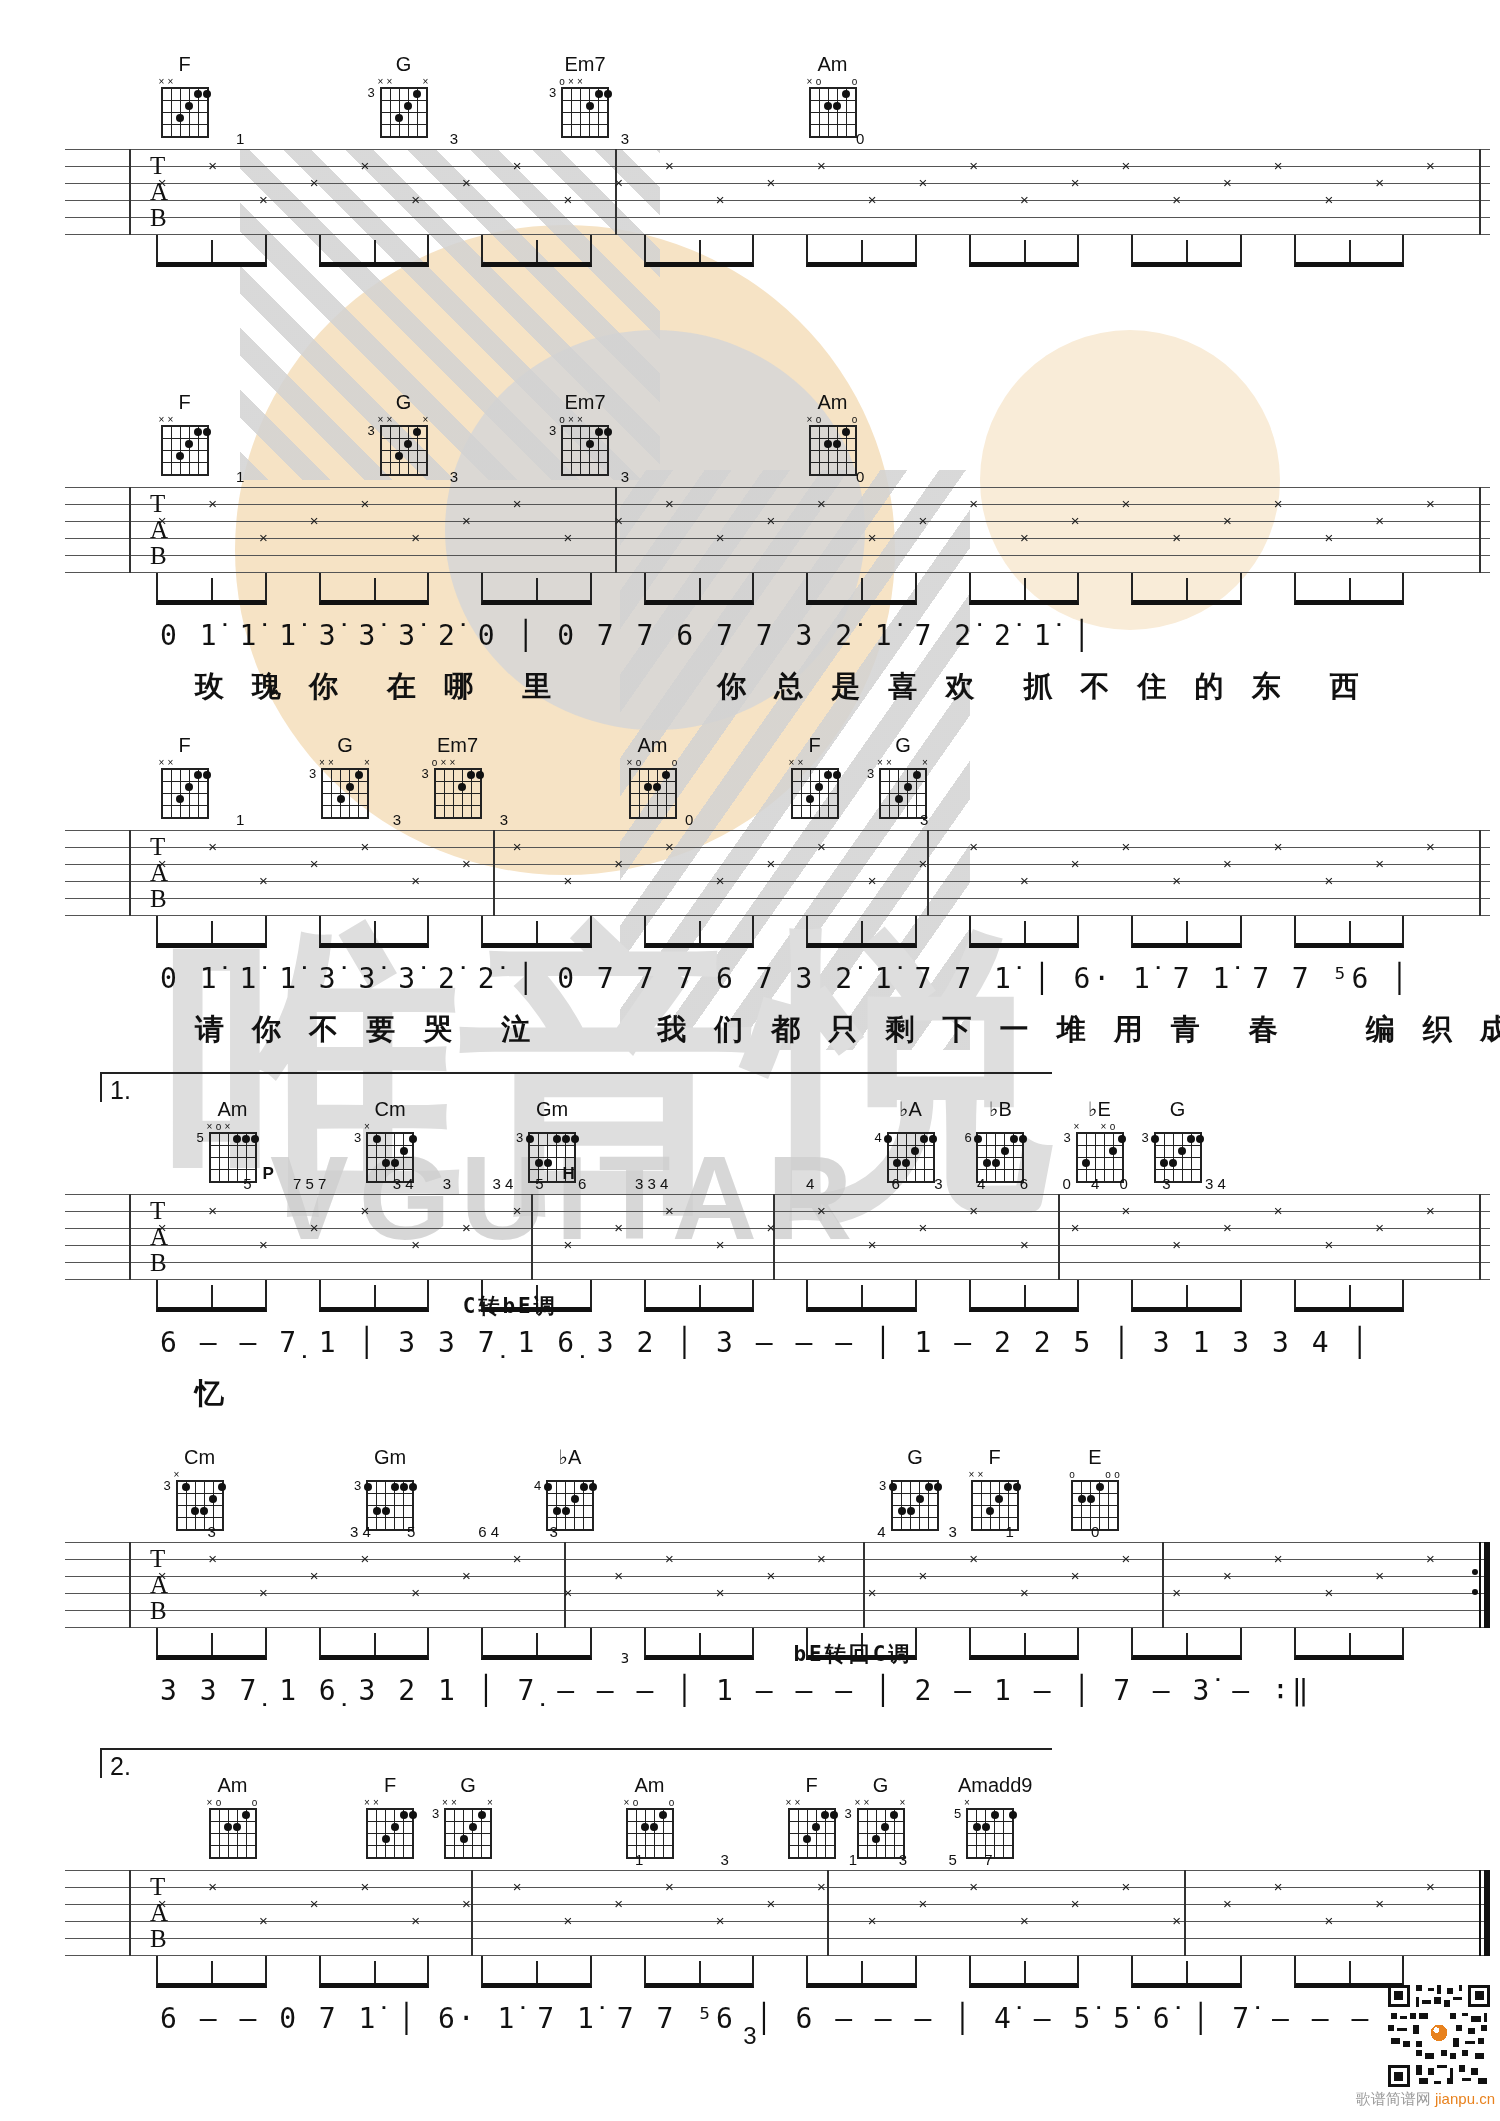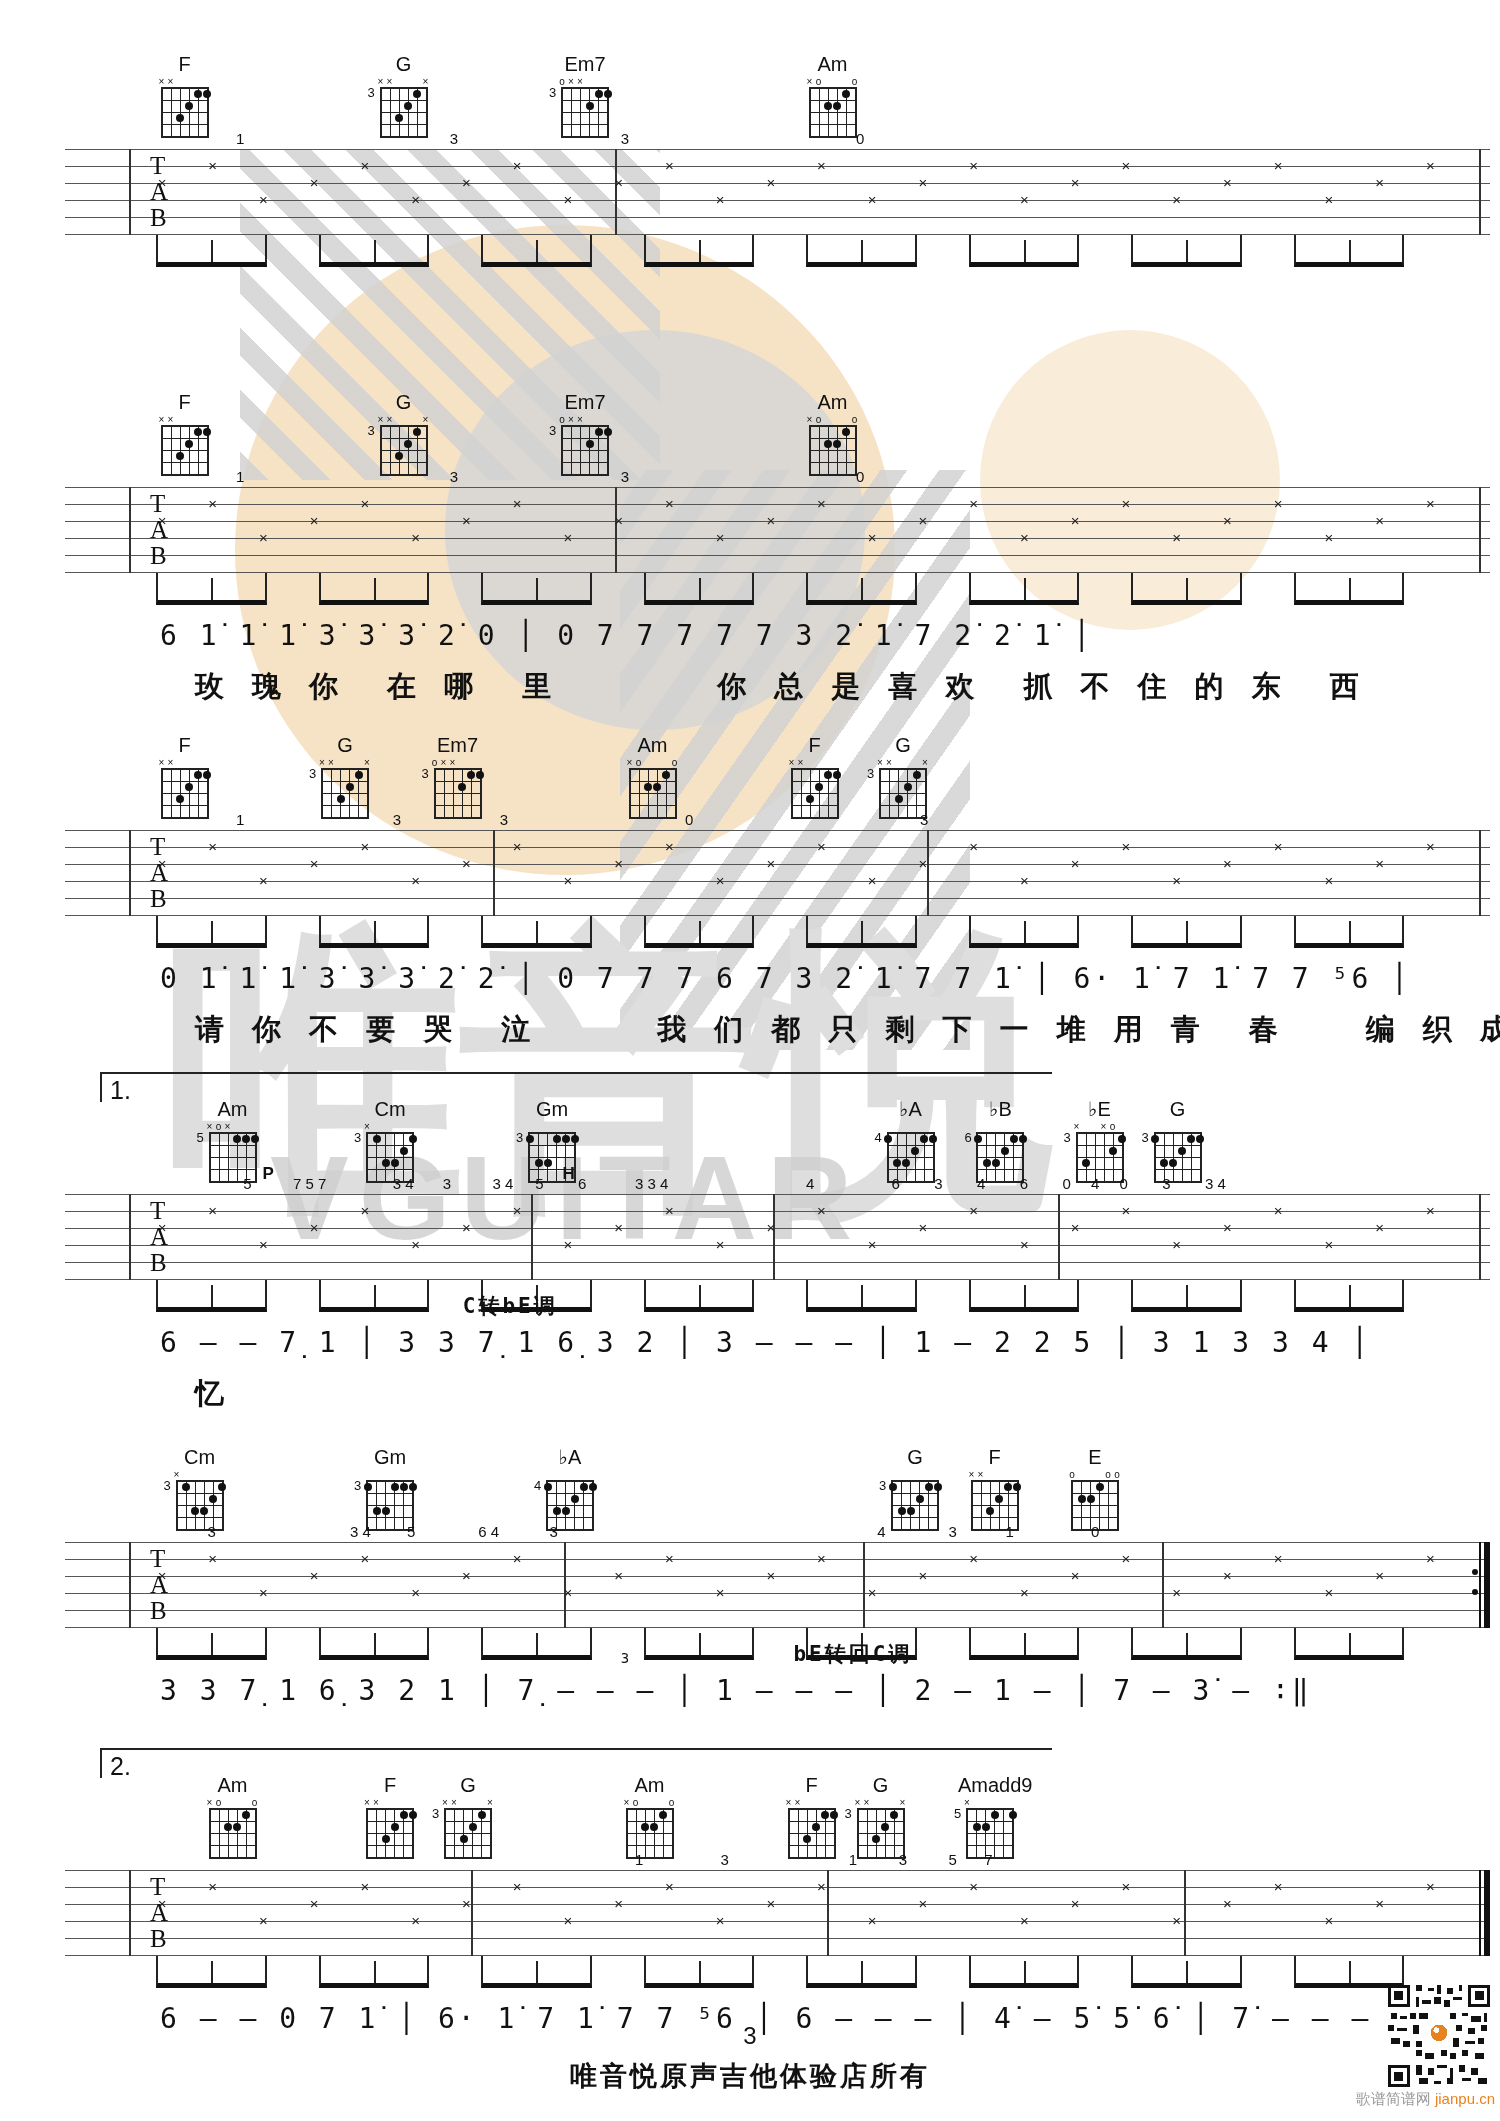--- a/index.html
+++ b/index.html
@@ -283,21 +283,21 @@
         <div class="stems" style="top: 188px;">
           <div class="sg"></div>
           <div class="sg"></div>
           <div class="sg"></div>
           <div class="sg"></div>
           <div class="sg"></div>
           <div class="sg"></div>
           <div class="sg"></div>
           <div class="sg"></div>
         </div>
-        <div class="jianpu" style="top: 234px;">6 1̇ 1̇ 1̇ 3̇ 3̇ 3̇ 2̇ 0 │ 0 7 7 7 7 7 3 2̇ 1̇ 7 2̇ 2̇ 1̇ │</div>
+        <div class="jianpu" style="top: 234px;">0 1̇ 1̇ 1̇ 3̇ 3̇ 3̇ 2̇ 0 │ 0 7 7 6 7 7 3 2̇ 1̇ 7 2̇ 2̇ 1̇ │</div>
         <div class="lyrics" style="top: 282px;">玫 瑰 你　在 哪　里　　　　你 总 是 喜 欢　抓 不 住 的 东　西</div>
       </div>
       <div class="system" style="top: 728px;">
         <div class="chord-row" style="top: 6px;">
           <div class="chord" style="left: 12.3%;">
             <div class="cname">F</div>
             <div class="cmarkers">
               <span style="left: 0px;">×</span>
               <span style="left: 9px;">×</span>
             </div>
@@ -892,21 +892,20 @@
           <div class="sg"></div>
           <div class="sg"></div>
           <div class="sg"></div>
         </div>
         <div class="jianpu" style="top: 254px;">6 — — 0 7 1̇ │ 6· 1̇ 7 1̇ 7 7 ⁵6 │ 6 — — — │ 4̇ — 5̇ 5̇ 6̇ │ 7̇ — — — ‖</div>
       </div>
     </div>
 
   <div class="footer">
     <div class="page-num">3</div>
-    <div class="footer-text">唯音悦原声吉他体验店所有</div>
     <div class="qr">
       <svg viewBox="0 0 33 33" shape-rendering="crispEdges">
         <rect x="0" y="0" width="33" height="33" fill="#fff"></rect>
         <g fill="#111">
           <rect x="0" y="0" width="7" height="7"></rect>
             <rect x="26" y="0" width="7" height="7"></rect>
             <rect x="0" y="26" width="7" height="7"></rect>
           <rect x="9" y="0" width="2" height="2"></rect>
             <rect x="13" y="1" width="2" height="1"></rect>
             <rect x="16" y="0" width="1" height="3"></rect>

